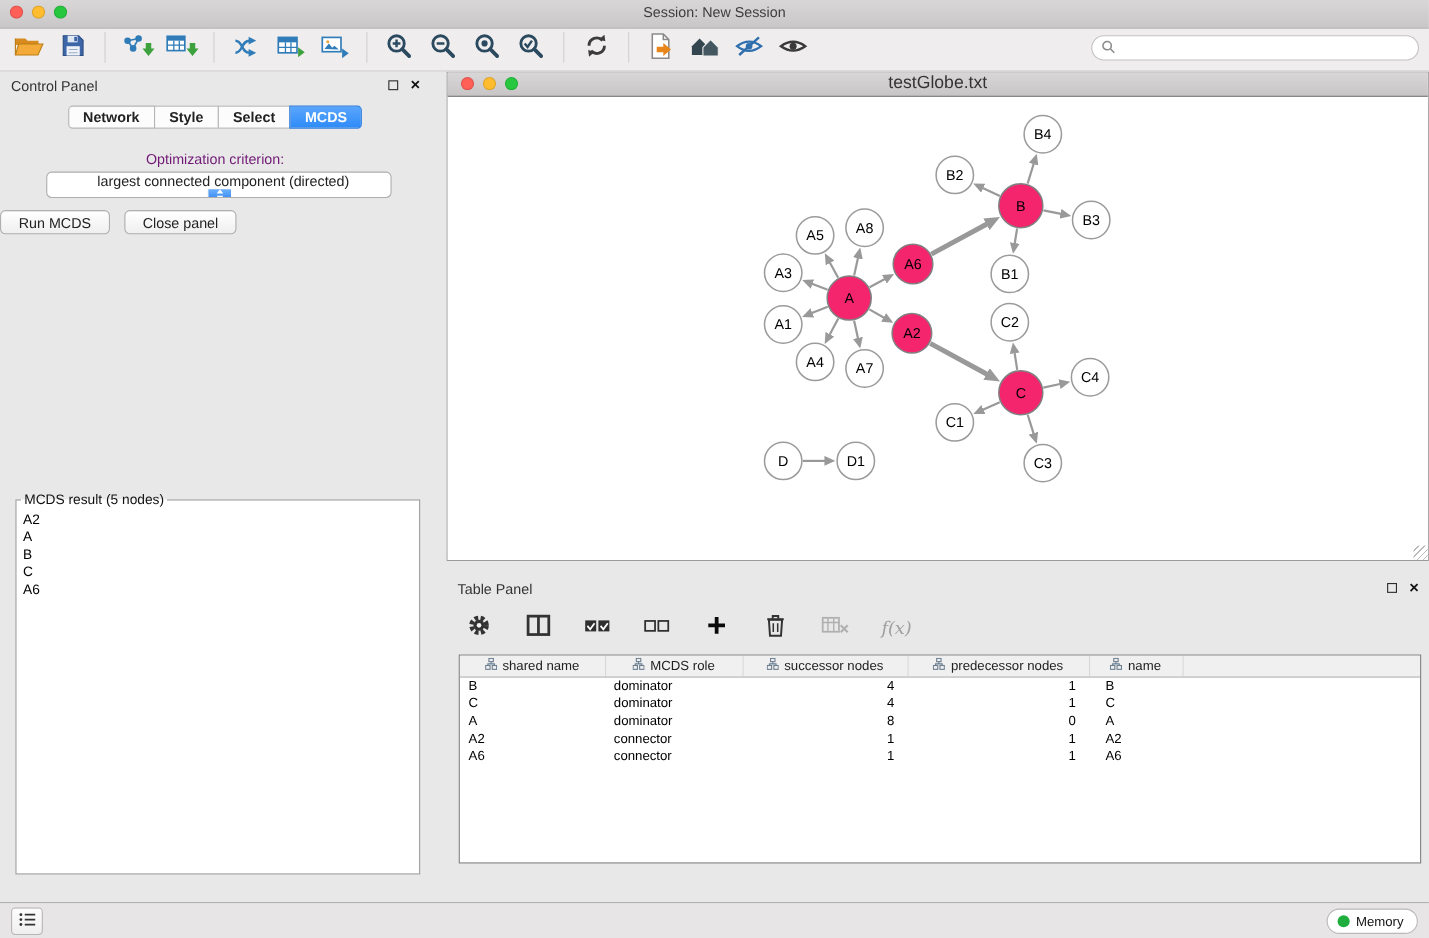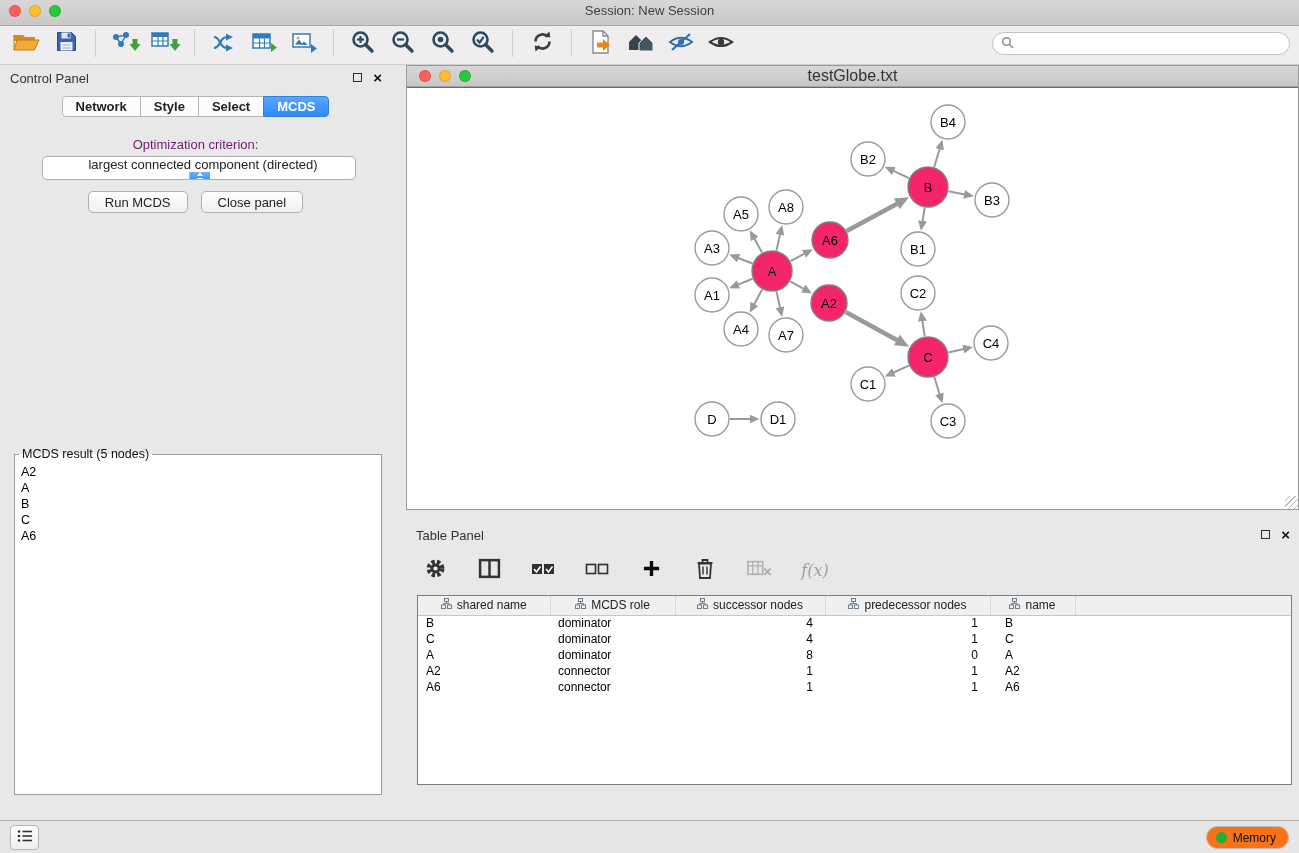--- a/index.html
+++ b/index.html
@@ -38,21 +38,21 @@
   .seg-tab.active { background:linear-gradient(#5aa6fd,#2e8bf8); border-color:#2f80e0; color:#fff; }
   .opt-label { position:absolute; top:72px; width:100%; text-align:center; color:#701a75; }
   .dropdown { position:absolute; top:91px; left:42px; width:314px; height:24px; background:#fff;
               border:1px solid #afadae; border-radius:5px; display:flex; align-items:center; overflow:hidden;flex-direction:column; }
   .dd-text { flex:1; padding-left:8px; font-size:13px; white-space:nowrap; }
   .dd-stepper { width:21px; height:100%; background:linear-gradient(#6cb0fc,#3287f2);
                 display:flex; flex-direction:column; align-items:center; justify-content:center; gap:2px;
                 border-left:1px solid #9cc4f2; }
   .tri-up { width:0; height:0; border-left:3.5px solid transparent; border-right:3.5px solid transparent; border-bottom:4.5px solid #fff; }
   .tri-down { width:0; height:0; border-left:3.5px solid transparent; border-right:3.5px solid transparent; border-top:4.5px solid #fff; }
-  .cp-buttons { position:absolute; top:126px; width:100%; display:flex; justify-content:center; gap:13px; }
+  .cp-buttons { position:absolute; top:126px; width:100%; display:flex; gap:13px; }
   .mac-btn { height:22px; padding:0 16px; background:linear-gradient(#ffffff,#f0eff0);
              border:1px solid #b1afb0; border-radius:5px; font-size:13px; color:#222; font-family:inherit; }
   .result-box { position:absolute; top:382px; left:14px; width:368px; height:348px;
                 border:1px solid #9a9a9a; background:#fff; padding:3px 0 0 0; }
   .result-box legend { font-size:12.5px; color:#111; padding:0 3px; margin-left:4px; }
   .mcds-item { font-size:12.5px; line-height:16px; padding-left:6px; color:#000; }
 
   
   .net-window { position:absolute; left:406px; top:65px; width:893px; height:445px; border:1px solid #9b999a; background:#fff; }
   .net-titlebar { position:relative; height:21px; background:linear-gradient(#d9d6d7,#c9c6c7); border-bottom:1px solid #a5a3a4; }
@@ -78,21 +78,21 @@
   tbody td { height:16px; padding:0 0 0 8px; color:#000; white-space:nowrap; overflow:hidden; }
   tbody td.num { text-align:right; padding-right:12px; }
   tbody td.name-col { padding-left:15px; }
   .tp-tabs { position:absolute; bottom:1px; left:0; width:100%; display:flex; justify-content:center; }
 
   
   .statusbar { position:absolute; left:0; top:820px; width:100%; height:33px; background:#e7e5e6; border-top:1px solid #b2b0b1; }
   .list-btn { position:absolute; left:10px; top:4px; width:29px; height:25px; border:1px solid #b8b6b7; border-radius:4px;
               background:linear-gradient(#fdfdfd,#efefef); display:flex; align-items:center; justify-content:center; }
   .memory-btn { position:absolute; right:10px; top:5px; height:23px; padding:0 12px 0 9px; border:1px solid #bbb9ba;
-                border-radius:12px; background:#f97316; display:flex; align-items:center; gap:6px; font-size:12px; color:#111; }
+                border-radius:12px; background:#ffffff; display:flex; align-items:center; gap:6px; font-size:12px; color:#111; }
   .mem-dot { width:11px; height:11px; border-radius:50%; background:#1fae3e; }
 </style>
 </head>
 <body>
 
 <div class="titlebar">
   <div class="traffic-lights">
     <div class="light red"></div>
     <div class="light yellow"></div>
     <div class="light green"></div>

